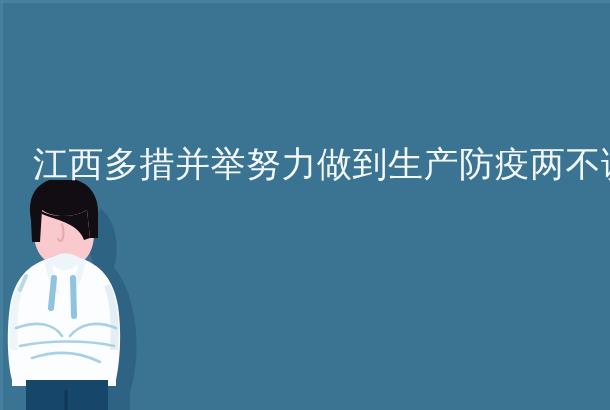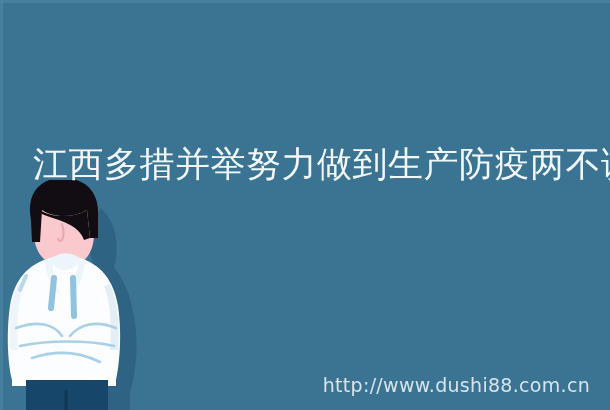--- a/index.html
+++ b/index.html
@@ -113,15 +113,14 @@
         <path d="M28 178 C52 170 76 172 96 182"></path>
       </g>
 
       <path d="M22 200 L22 230 L104 230 L104 200 Z" fill="#17466b"></path>
       <path d="M62 210 L62 230" stroke="#0f3654" stroke-width="3" fill="none"></path>
     </svg>
   </div>
 
   <div id="headline">江西多措并举努力做到生产防疫两不误</div>
 
-  <div id="watermark">http://www.dushi88.com.cn</div>
 
 </div>
 
 </body></html>

